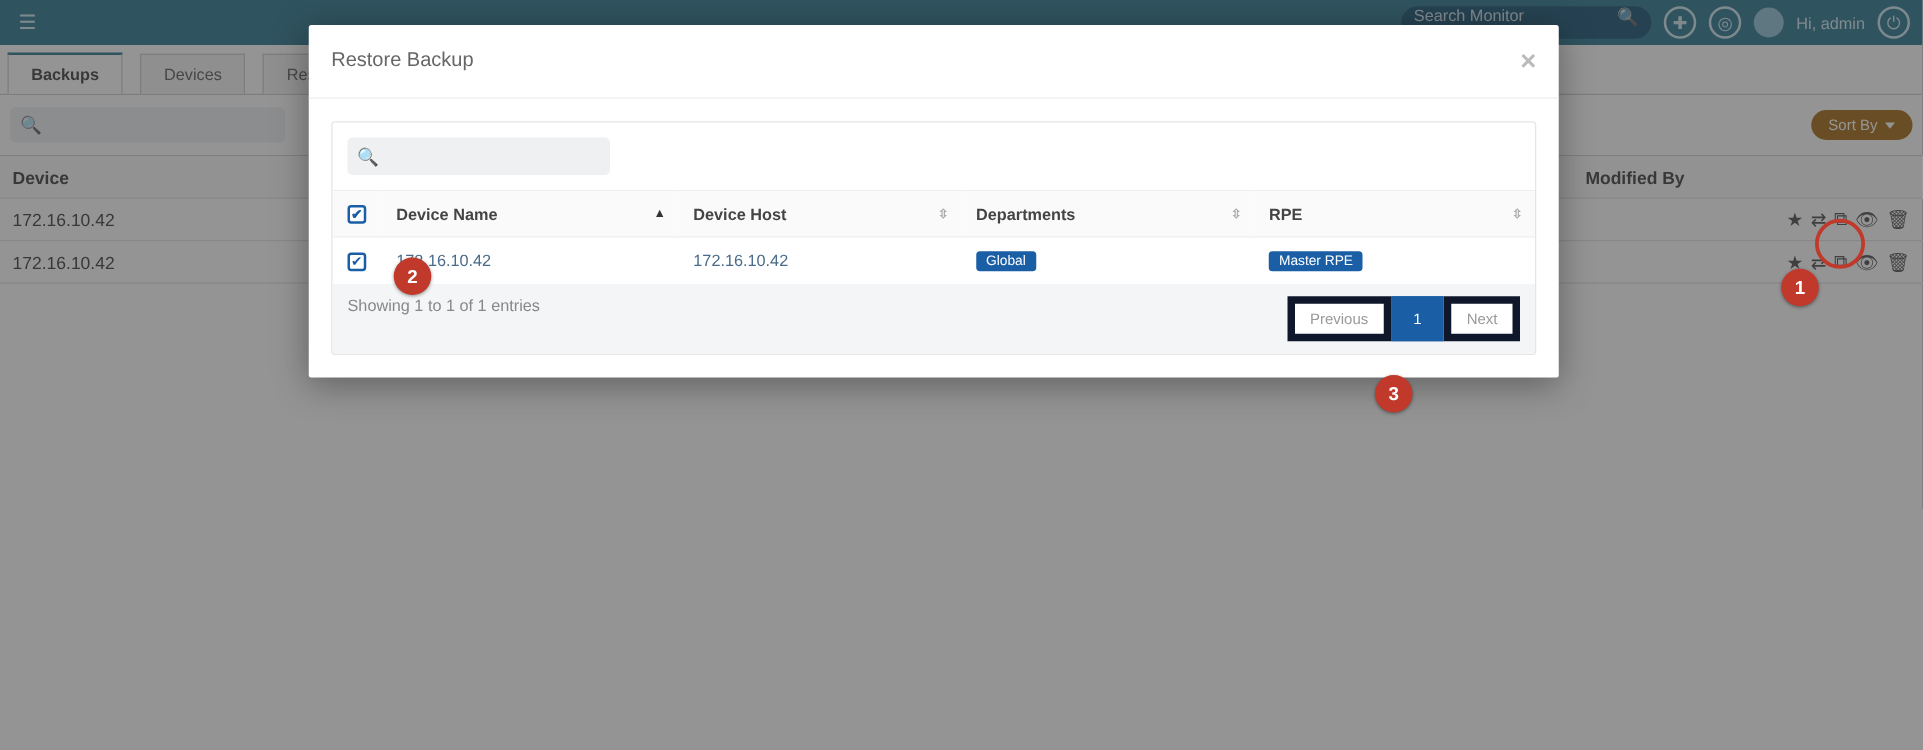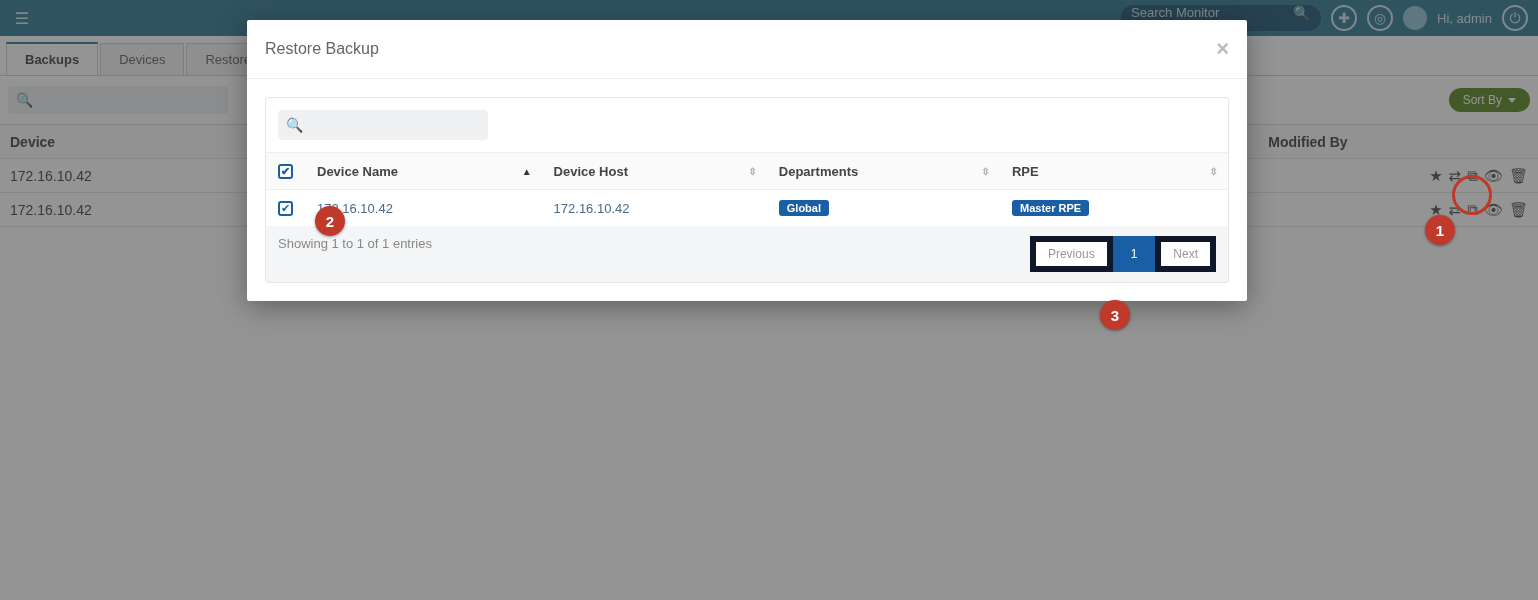--- a/index.html
+++ b/index.html
@@ -11,26 +11,26 @@
   .menu-btn{width:24px;text-align:center;cursor:pointer;font-size:16px;color:#cfe6ef}
   .topbar-right{margin-left:auto;display:flex;align-items:center;gap:10px}
   .search-box{display:flex;align-items:flex-start;background:#0c4a6e;border-radius:16px;height:26px;padding:0 10px;width:200px}
   .search-box input{background:transparent;border:none;outline:none;width:100%;color:#fff;font-size:13px}
   .search-box input::placeholder{color:#cfe6ef}
   .top-icon{width:26px;height:26px;border-radius:50%;background:transparent;border:2px solid #cfe6ef;display:flex;align-items:center;justify-content:center;font-size:14px;color:#cfe6ef;cursor:pointer}
   .avatar{width:24px;height:24px;border-radius:50%;background:#88bfd2;display:inline-block}
   .greet{font-size:13px}
   
   .tabbar{height:36px;border-bottom:1px solid #ccc;display:flex;align-items:flex-end;padding:0 6px;position:relative;z-index:10;margin-top:4px}
-  .tab{padding:8px 18px;border:1px solid #ccc;border-bottom:none;background:#f3f3f3;color:#555;font-size:13px;margin-right:2px;cursor:pointer}
+  .tab{padding:8px 18px;border:1px solid #ccc;border-bottom:none;background:#f3f3f3;color:#555;font-size:13px;margin-right:14px;cursor:pointer}
   .tab.active{background:#fff;border-top:2px solid #1f6f8b;font-weight:600;color:#333}
   
   .toolbar{display:flex;align-items:center;padding:10px 8px;position:relative;z-index:10}
   .search-inline{display:flex;align-items:center;background:#eef0f1;border-radius:4px;height:28px;width:220px;padding:0 8px;color:#888}
-  .sort-btn{margin-left:auto;background:#4d7c0f;color:#fff;border-radius:14px;padding:5px 14px;font-size:12px;display:flex;align-items:center;gap:4px;cursor:pointer}
+  .sort-btn{margin-left:auto;background:#a16207;color:#fff;border-radius:14px;padding:5px 14px;font-size:12px;display:flex;align-items:center;gap:4px;cursor:pointer}
   
   .grid{position:relative;z-index:10;border-top:1px solid #d0d0d0}
   .grow{display:flex;align-items:center;height:34px;border-bottom:1px solid #e2e2e2;padding:0 10px}
   .ghead{font-weight:600;background:#fafafa}
   .c-dev{flex:1}
   .c-mod{width:200px;text-align:center}
   .c-act{width:120px;text-align:right;display:flex;gap:6px;justify-content:flex-end;color:#444}
   .act-ico{cursor:pointer;font-size:15px}
   
   .modal{position:absolute;z-index:100;left:247px;top:20px;width:1000px;background:#fff;border-radius:2px;box-shadow:0 6px 28px rgba(0,0,0,.35)}
@@ -41,21 +41,21 @@
   .panel-toolbar{padding:12px}
   .panel-search{display:flex;align-items:center;background:#eef0f1;border-radius:4px;height:30px;width:210px;padding:0 8px;color:#888}
   .mt{width:100%;border-collapse:collapse}
   .mt th,.mt td{padding:10px 12px;text-align:left;font-size:13px;border-top:1px solid #eee;vertical-align:middle}
   .mt th{background:#fafafa;color:#444;font-weight:600;position:relative}
   .sort-arrow{position:absolute;right:10px;top:50%;transform:translateY(-50%);color:#aaa;font-size:10px}
   .mt th .sort-arrow.one{color:#333}
   .center{text-align:center}
   .chk{width:34px}
   .chkbox{width:15px;height:15px;border:2px solid #1a5fa5;border-radius:3px;display:inline-flex;align-items:center;justify-content:center;background:#fff;color:#1a5fa5;font-size:11px}
-  .badge{display:inline-block;background:#1a5fa5;color:#fff;font-size:11px;font-weight:700;padding:2px 8px;border-radius:3px}
+  .badge{display:inline-block;background:#1a5fa5;color:#fff;font-size:11px;font-weight:400;padding:2px 8px;border-radius:3px}
   .panel-foot{display:flex;align-items:flex-start;padding:10px 12px;background:#f4f5f6;color:#888;font-size:13px}
   .pager{margin-left:auto;display:flex}
   .pager button{border:6px solid #0f172a;background:#fff;color:#999;padding:5px 12px;font-size:12px;cursor:pointer}
   .pager button.cur{background:#1a5fa5;color:#fff;border-color:#1a5fa5}
   .modal-foot{padding:14px 18px;display:flex;justify-content:flex-end;border-top:1px solid #eee;align-items:center;gap:10px}
   .btn-restore{background:#1a5fa5;color:#fff;border:none;border-radius:18px;padding:9px 24px;font-size:14px;font-weight:600;cursor:pointer}
   
   .ann{position:absolute;z-index:200;width:30px;height:30px;border-radius:50%;background:#c0392b;color:#fff;font-weight:700;display:flex;align-items:center;justify-content:center;font-size:15px;box-shadow:0 1px 3px rgba(0,0,0,.4)}
   .ann-ring{position:absolute;z-index:150;border:3px solid #c0392b;border-radius:50%}
   .tri{display:inline-block;width:0;height:0;border-left:4px solid transparent;border-right:4px solid transparent;border-top:5px solid #fff;margin-left:2px}

